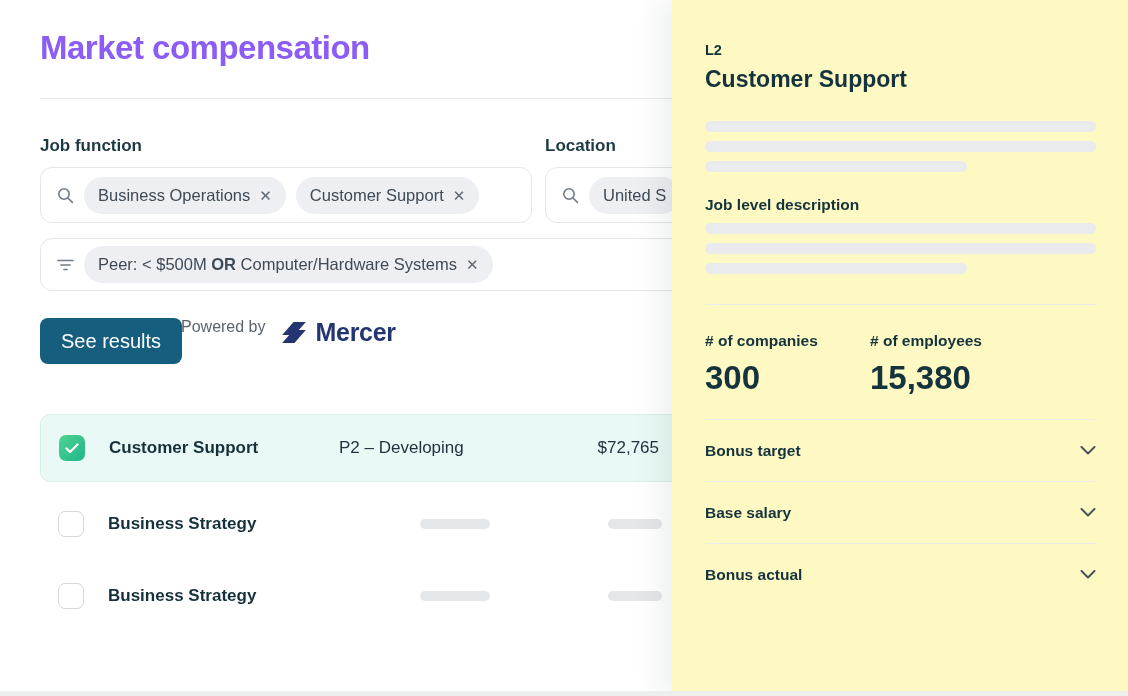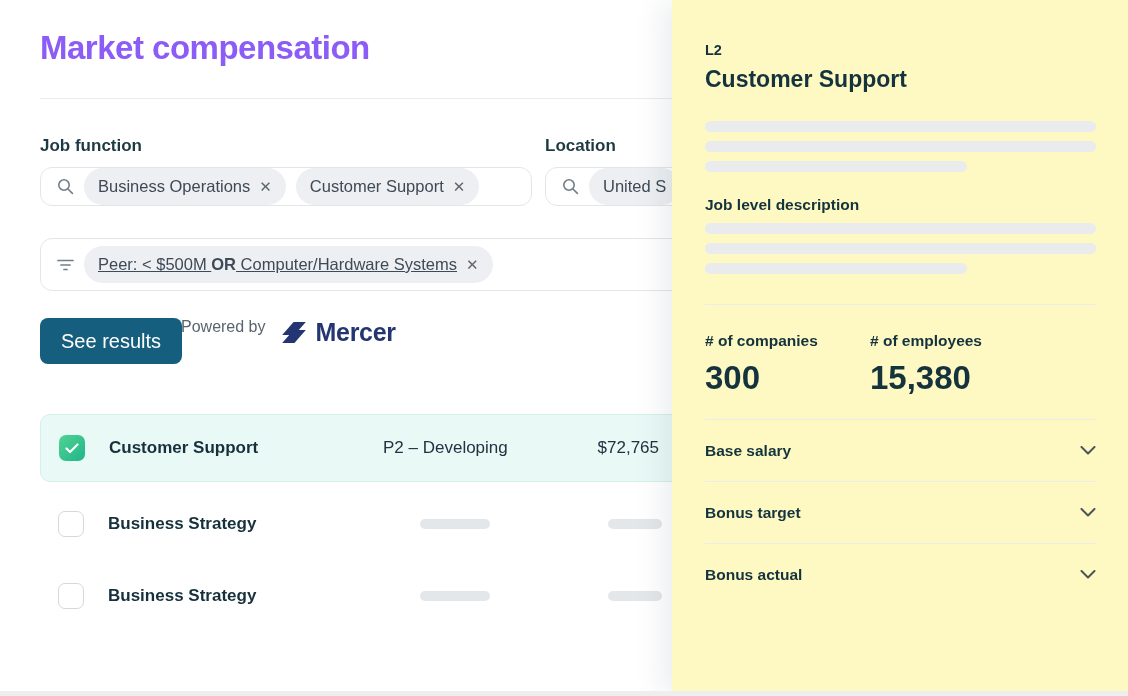--- a/index.html
+++ b/index.html
@@ -23,21 +23,21 @@
     left:40px; top:98px; width:1088px; height:1px;
     background:#e9ebee;
   }
   .field-label {
     font-size:17px; font-weight:700; color:#1d3a44;
   }
   .lbl-jobfunction { left:40px; top:136px; }
   .lbl-location   { left:545px; top:136px; }
 
   .input-box {
-    height:39px;
+    height:56px;
     background:#ffffff;
     border:1px solid #e3e6e9;
     border-radius:12px;
     display:flex; align-items:center;
     padding-left:16px; gap:10px;
     overflow:hidden;
   }
   .box-jobfunction { left:40px; top:167px; width:492px; }
   .box-location    { left:545px; top:167px; width:380px; }
   .box-peer        { left:40px; top:238px; width:780px; height:53px; }
@@ -46,21 +46,21 @@
     height:37px;
     background:#edeff2;
     border-radius:19px;
     display:flex; align-items:center;
     padding:0 14px;
     font-size:16.5px; color:#3e4a56;
     white-space:nowrap; gap:9px;
     flex:0 0 auto;
   }
   .chip .op { font-weight:700; white-space:pre; }
-  .chip .pre, .chip .suf { white-space:pre;text-decoration:underline; }
+  .chip .pre, .chip .suf { white-space:pre; }
   .chip-x {
     font-size:15px; color:#5c6670; cursor:pointer;
     line-height:1;
   }
   .icon-wrap { display:flex; align-items:center; flex:0 0 auto; }
 
   .btn-see-results {
     left:40px; top:318px;
     height:46px; padding:0 21px;
     background:#155e7d; color:#ffffff;
@@ -103,21 +103,21 @@
   }
   .row-name {
     position:absolute; left:68px; top:50%;
     transform:translateY(-50%);
     font-size:17px; font-weight:700; color:#16313c;
     white-space:nowrap;
   }
   .row-level {
     position:absolute; left:298px; top:50%;
     transform:translateY(-50%);
-    font-size:17px; color:#243240; white-space:nowrap;margin-left:44px;
+    font-size:17px; color:#243240; white-space:nowrap;
   }
   .row-salary {
     position:absolute; left:480px; width:138px; top:50%;
     transform:translateY(-50%);
     font-size:17px; color:#243240; text-align:right;
   }
   .row-bar {
     position:absolute; top:50%; transform:translateY(-50%);
     height:10px; border-radius:5px; background:#e4e7e9;
   }
@@ -277,29 +277,29 @@
       <div class="stat-value">300</div>
     </div>
     <div>
       <div class="stat-label"># of employees</div>
       <div class="stat-value">15,380</div>
     </div>
   </div>
 
   <div class="accordion-list">
     <div class="accordion-item">
-      <span class="accordion-label">Base salary</span>
+      <span class="accordion-label">Bonus target</span>
       <span class="icon-wrap">
         <svg width="16" height="9" viewBox="0 0 16 9">
             <path d="M1.5 1 L8 7.5 L14.5 1" fill="none" stroke="#49535b" stroke-width="2" stroke-linecap="round" stroke-linejoin="round"></path>
           </svg>
       </span>
     </div>
     <div class="accordion-item">
-      <span class="accordion-label">Bonus target</span>
+      <span class="accordion-label">Base salary</span>
       <span class="icon-wrap">
         <svg width="16" height="9" viewBox="0 0 16 9">
             <path d="M1.5 1 L8 7.5 L14.5 1" fill="none" stroke="#49535b" stroke-width="2" stroke-linecap="round" stroke-linejoin="round"></path>
           </svg>
       </span>
     </div>
     <div class="accordion-item">
       <span class="accordion-label">Bonus actual</span>
       <span class="icon-wrap">
         <svg width="16" height="9" viewBox="0 0 16 9">

